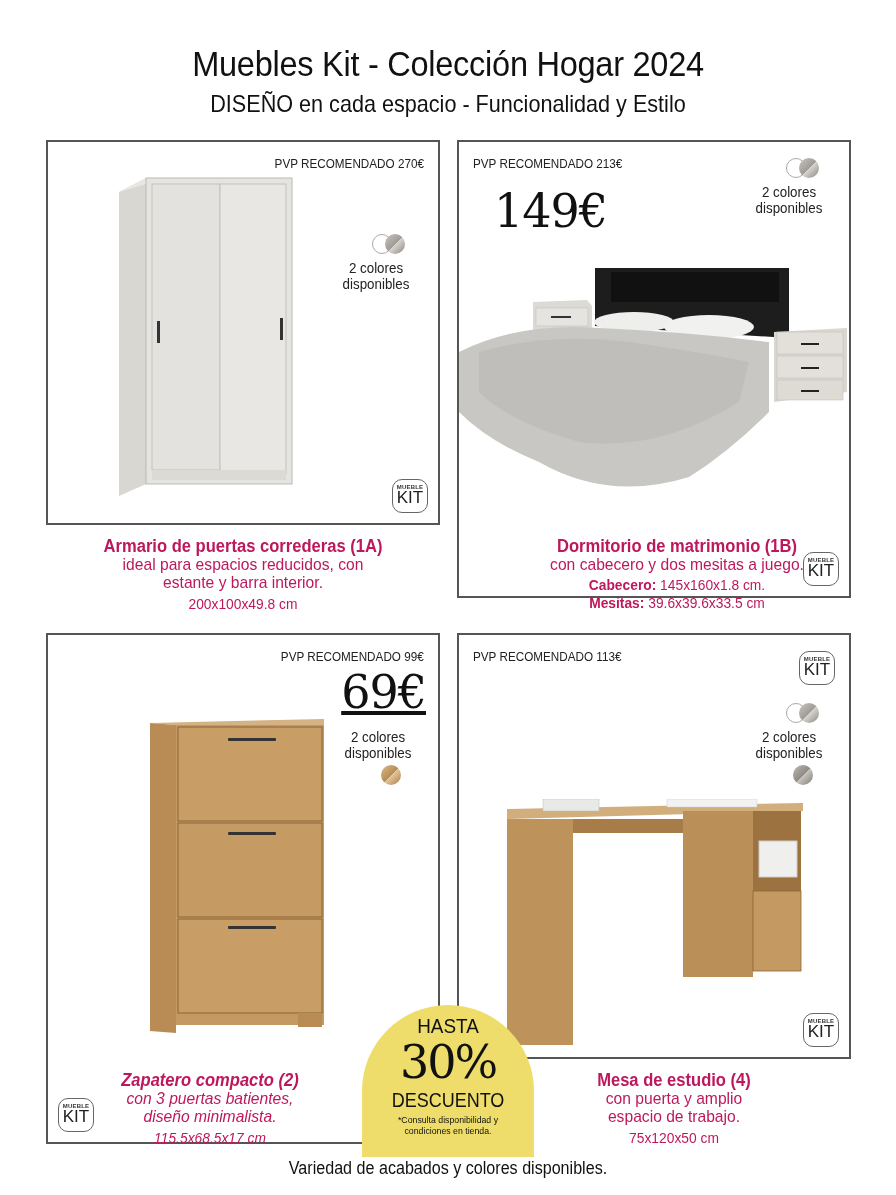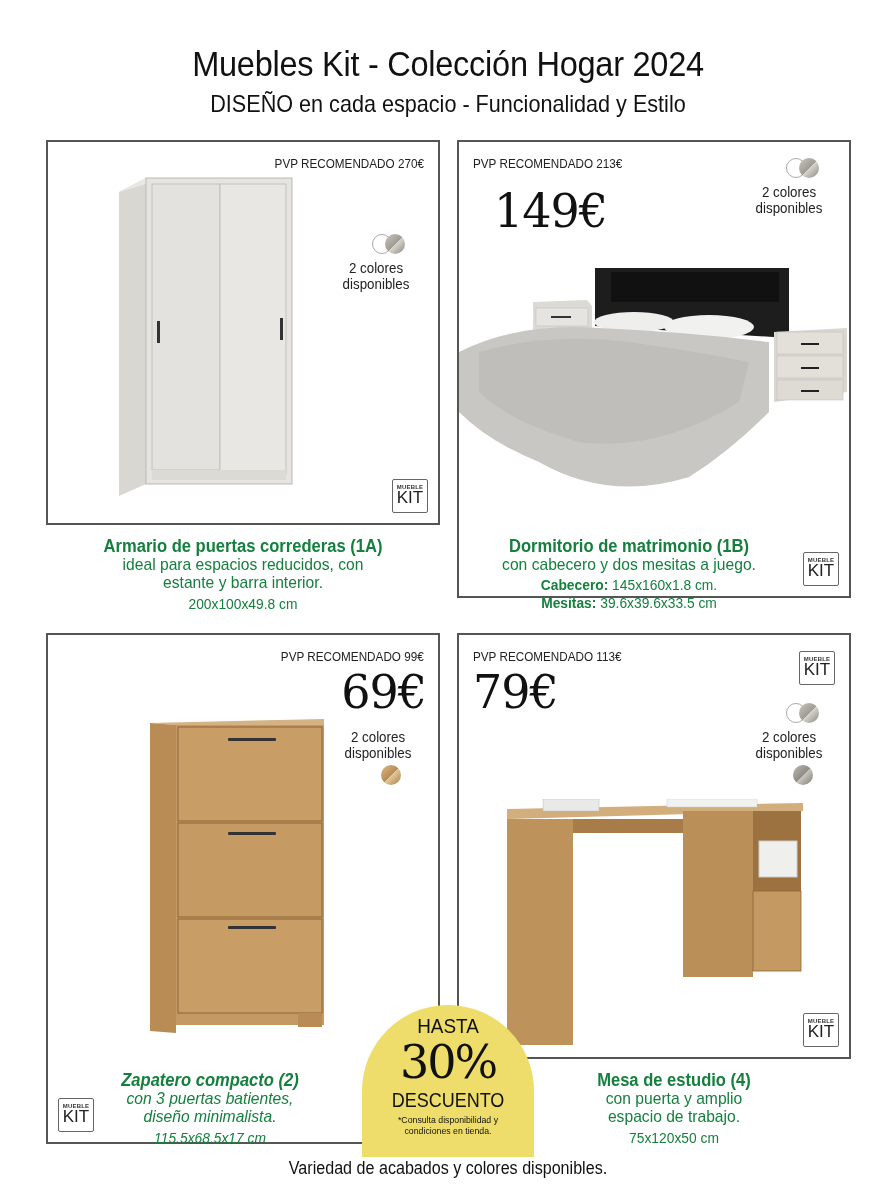--- a/index.html
+++ b/index.html
@@ -18,25 +18,25 @@
   .pvp { position: absolute; font-size: 13px; color: #222; white-space: nowrap; transform: scaleX(0.9); }
   .price { position: absolute; font-family: "DejaVu Serif", "Liberation Serif", serif; font-size: 46px; color: #111; letter-spacing: -1px; white-space: nowrap; }
   .colors { position: absolute; text-align: center; font-size: 14.5px; line-height: 16px; color: #222; transform: scaleX(0.92); }
   .swatches { position: absolute; height: 20px; width: 40px; }
   .sw { position: absolute; top: 0; width: 20px; height: 20px; border-radius: 50%; }
   .sw.white { left: 0; background: #fff; border: 1.5px solid #aaa; }
   .sw.grey { left: 13px; background: linear-gradient(135deg, #c9c6c0 0%, #9f9b95 50%, #d8d5cf 52%, #8a8680 100%); }
   .sw.oak { background: linear-gradient(135deg, #d9b98a 0%, #b88d55 50%, #e3c89c 52%, #a87c46 100%); }
   .sw.greysolo { background: linear-gradient(135deg, #bdbab4 0%, #8f8b85 50%, #c9c6c0 52%, #7d7973 100%); }
 
-  .kit { position: absolute; width: 36px; height: 34px; border: 1.5px solid #666; border-radius: 2px; background: #fff; text-align: center; }
+  .kit { position: absolute; width: 36px; height: 34px; border: 1.5px solid #666; border-radius: 10px; background: #fff; text-align: center; }
   .kit .small { display: block; font-size: 6px; font-weight: bold; margin-top: 4px; letter-spacing: 0.2px; color: #333; }
   .kit .big { display: block; font-size: 17px; line-height: 16px; color: #222; }
 
-  .desc { position: absolute; text-align: center; color: #15803d; }
+  .desc { position: absolute; text-align: center; color: #be185d; }
   .desc .h { font-weight: bold; font-size: 18px; line-height: 20px; transform: scaleX(0.92); }
   .desc .l { font-size: 17px; line-height: 18px; transform: scaleX(0.92); }
   .desc .d { font-size: 15px; line-height: 20px; margin-top: 2px; transform: scaleX(0.92); }
   .desc .d b { font-weight: bold; }
 
   .badge { position: absolute; left: 362px; top: 1005px; width: 172px; height: 152px; background: #eedd6a; border-radius: 86px 86px 0 0; text-align: center; }
   .badge .hasta { font-size: 21px; margin-top: 10px; line-height: 22px; transform: scaleX(0.9); }
   .badge .pct { font-family: "DejaVu Serif", "Liberation Serif", serif; font-size: 46px; line-height: 50px; letter-spacing: -2px; }
   .badge .desc2 { font-size: 20px; line-height: 22px; margin-top: 2px; transform: scaleX(0.9); }
   .badge .note { font-size: 9.5px; line-height: 11px; margin-top: 3px; transform: scaleX(0.92); }
@@ -117,21 +117,21 @@
     <rect x="28" y="12" width="148" height="300" fill="#c59a62"></rect>
     <rect x="30" y="14" width="144" height="94" fill="#c89e66" stroke="#8c6536" stroke-width="1"></rect>
     <rect x="30" y="110" width="144" height="94" fill="#c69b63" stroke="#8c6536" stroke-width="1"></rect>
     <rect x="30" y="206" width="144" height="94" fill="#c89e66" stroke="#8c6536" stroke-width="1"></rect>
     <rect x="80" y="25" width="48" height="3" rx="1" fill="#333"></rect>
     <rect x="80" y="119" width="48" height="3" rx="1" fill="#333"></rect>
     <rect x="80" y="213" width="48" height="3" rx="1" fill="#333"></rect>
     <rect x="150" y="300" width="24" height="14" fill="#b98c55"></rect>
   </svg>
   <div class="pvp" style="right:14px;top:14px;transform-origin:right;">PVP RECOMENDADO 99€</div>
-  <div class="price" style="right:12px;top:30px;">69€</div>
+  <div class="price" style="right:12px;top:30px;text-decoration:underline;">69€</div>
   <div class="colors" style="right:10px;top:94px;width:100px;">
     <div>2 colores</div>
     <div>disponibles</div>
   </div>
   <div class="swatches" style="left:333px;top:130px;width:20px;">
     <span class="sw oak" style="left:0;"></span>
   </div>
   <div class="kit" style="left:10px;bottom:10px;">
     <span class="small">MUEBLE</span>
     <span class="big">KIT</span>
@@ -144,21 +144,20 @@
     <rect x="4" y="20" width="66" height="226" fill="#bd925b"></rect>
     <rect x="70" y="20" width="110" height="14" fill="#a77c48"></rect>
     <rect x="180" y="12" width="70" height="166" fill="#bb8f58"></rect>
     <rect x="250" y="12" width="48" height="80" fill="#9c7240"></rect>
     <rect x="256" y="42" width="38" height="36" fill="#efefed" stroke="#ccc"></rect>
     <rect x="250" y="92" width="48" height="80" fill="#c49962" stroke="#8c6536" stroke-width="0.8"></rect>
     <rect x="40" y="0" width="56" height="12" fill="#e9e9e7" stroke="#bbb" stroke-width="0.5"></rect>
     <rect x="164" y="0" width="90" height="8" fill="#f2f2f0" stroke="#ccc" stroke-width="0.5"></rect>
   </svg>
   <div class="pvp" style="left:14px;top:14px;transform-origin:left;">PVP RECOMENDADO 113€</div>
-  <div class="price" style="left:14px;top:30px;">79€</div>
   <div class="kit" style="right:14px;top:16px;">
     <span class="small">MUEBLE</span>
     <span class="big">KIT</span>
   </div>
   <div class="swatches" style="left:327px;top:68px;">
     <span class="sw white"></span>
     <span class="sw grey"></span>
   </div>
   <div class="colors" style="right:10px;top:94px;width:100px;">
     <div>2 colores</div>
@@ -173,21 +172,21 @@
   </div>
 </div>
 
 <div class="desc" style="left:46px;top:536px;width:394px;">
   <div class="h">Armario de puertas correderas (1A)</div>
   <div class="l">ideal para espacios reducidos, con</div>
   <div class="l">estante y barra interior.</div>
   <div class="d">200x100x49.8 cm</div>
 </div>
 
-<div class="desc" style="left:432px;top:536px;width:394px;">
+<div class="desc" style="left:480px;top:536px;width:394px;">
   <div class="h">Dormitorio de matrimonio (1B)</div>
   <div class="l">con cabecero y dos mesitas a juego.</div>
   <div class="d" style="line-height:18px;"><b>Cabecero:</b><span> 145x160x1.8 cm.</span></div>
   <div class="d" style="line-height:18px;margin-top:0;"><b>Mesitas:</b><span> 39.6x39.6x33.5 cm</span></div>
 </div>
 
 <div class="desc" style="left:60px;top:1070px;width:300px;font-style:italic;">
   <div class="h">Zapatero compacto (2)</div>
   <div class="l">con 3 puertas batientes,</div>
   <div class="l">diseño minimalista.</div>

